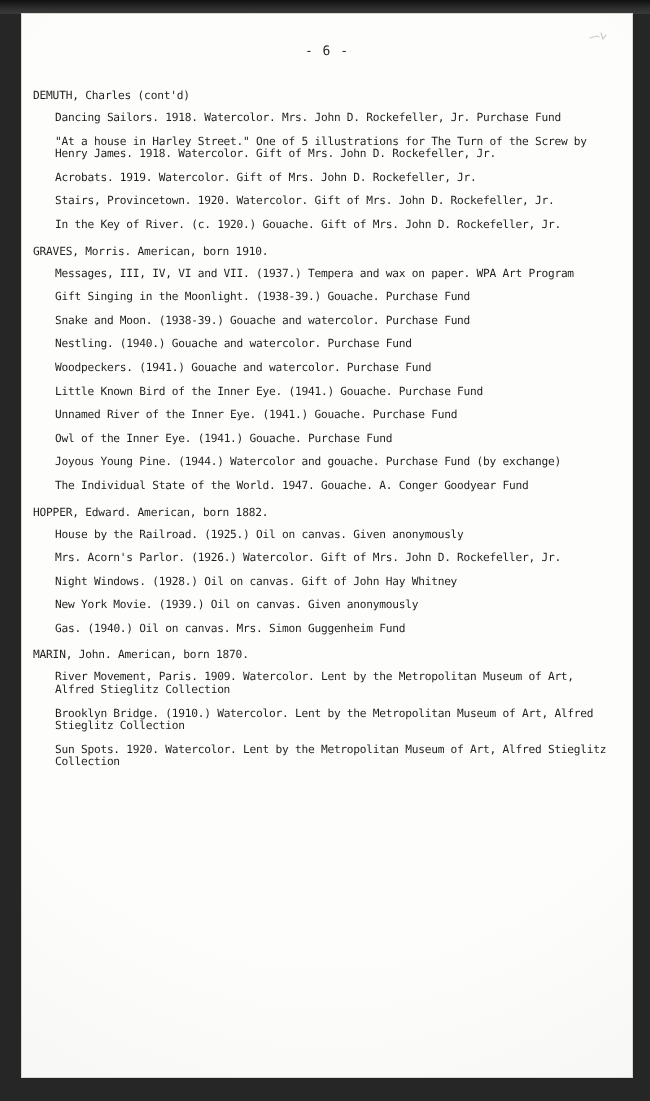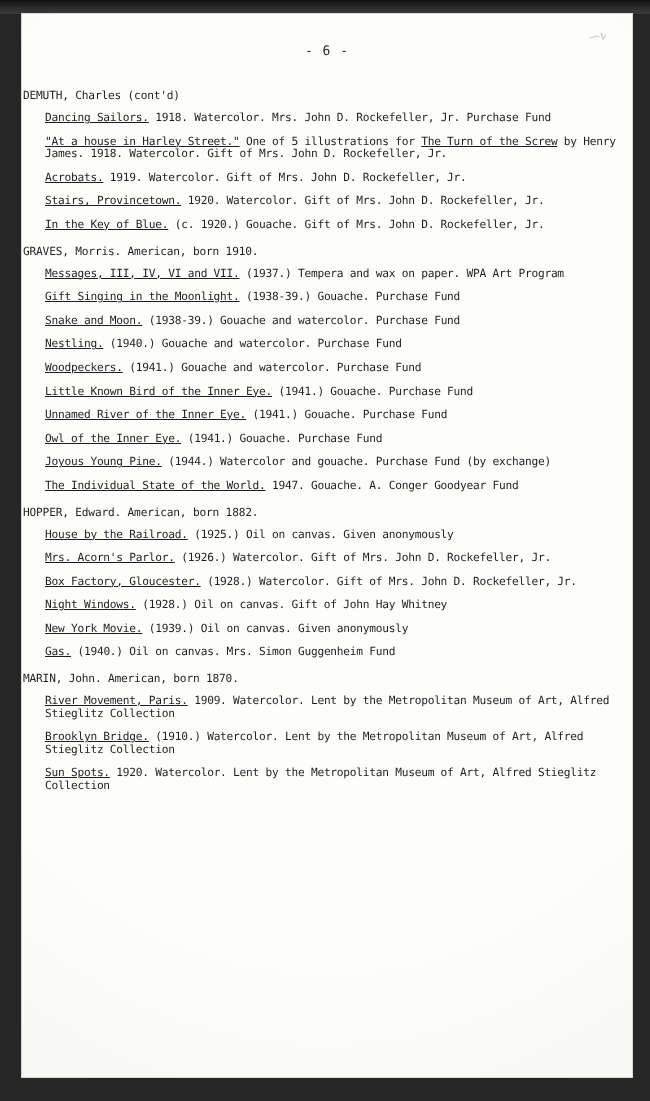--- a/index.html
+++ b/index.html
@@ -75,21 +75,21 @@
     right: 18px;
     top: 16px;
     width: 26px;
     height: 14px;
     z-index: 3;
     opacity: 0.30;
   }
 
   .body-block {
     margin-top: 30px;
-    padding-left: 1px;
+    padding-left: 11px;
     padding-right: 14px;
   }
 
   .artist-group {
     margin-bottom: 0;
   }
   .artist-heading {
     font-size: 11.2px;
     line-height: 13px;
     color: #1f1f1f;
@@ -111,21 +111,20 @@
     line-height: 12.6px;
     color: #1f1f1f;
     margin: 0 0 11px 0;
     letter-spacing: -0.25px;
     font-family: "DejaVu Sans Mono", "Liberation Mono", monospace;
     text-indent: 0;
   }
   .entry:last-child { margin-bottom: 0; }
 
   .entry .ttl {
-    text-decoration: underline;
     text-decoration-thickness: 1px;
     text-underline-offset: 1px;
   }
 
   
   .entry, .artist-heading, .page-number {
     text-rendering: geometricPrecision;
   }
 </style>
 </head>
@@ -146,21 +145,21 @@
 
       <div class="body-block">
 
         <div class="artist-group">
           <div class="artist-heading">DEMUTH, Charles (cont'd)</div>
           <div class="entries">
             <p class="entry"><span class="ttl">Dancing Sailors.</span><span> 1918.  Watercolor.  Mrs. John D. Rockefeller, Jr. Purchase Fund</span></p>
             <p class="entry"><span class="ttl">"At a house in Harley Street."</span><span>  One of 5 illustrations for </span><span class="ttl">The Turn of the Screw</span><span> by Henry James.  1918.  Watercolor.  Gift of Mrs. John D. Rockefeller, Jr.</span></p>
             <p class="entry"><span class="ttl">Acrobats.</span><span>  1919.  Watercolor.  Gift of Mrs. John D. Rockefeller, Jr.</span></p>
             <p class="entry"><span class="ttl">Stairs, Provincetown.</span><span>  1920.  Watercolor.  Gift of Mrs. John D. Rockefeller, Jr.</span></p>
-            <p class="entry"><span class="ttl">In the Key of Blue.</span><span> (c. 1920.)  Gouache.  Gift of Mrs. John D. Rockefeller, Jr.</span></p>
+            <p class="entry"><span class="ttl">In the Key of River.</span><span> (c. 1920.)  Gouache.  Gift of Mrs. John D. Rockefeller, Jr.</span></p>
           </div>
         </div>
 
         <div class="group-gap"></div>
 
         <div class="artist-group">
           <div class="artist-heading">GRAVES, Morris.  American, born 1910.</div>
           <div class="entries">
             <p class="entry"><span class="ttl">Messages, III, IV, VI and VII.</span><span>  (1937.)  Tempera and wax on paper.  WPA Art Program</span></p>
             <p class="entry"><span class="ttl">Gift Singing in the Moonlight.</span><span>  (1938-39.)  Gouache.  Purchase Fund</span></p>
@@ -175,21 +174,20 @@
           </div>
         </div>
 
         <div class="group-gap"></div>
 
         <div class="artist-group">
           <div class="artist-heading">HOPPER, Edward.  American, born 1882.</div>
           <div class="entries">
             <p class="entry"><span class="ttl">House by the Railroad.</span><span>  (1925.)  Oil on canvas.  Given anonymously</span></p>
             <p class="entry"><span class="ttl">Mrs. Acorn's Parlor.</span><span>  (1926.)  Watercolor.  Gift of Mrs. John D. Rockefeller, Jr.</span></p>
-            <p class="entry"><span class="ttl">Box Factory, Gloucester.</span><span>  (1928.)  Watercolor.  Gift of Mrs. John D. Rockefeller, Jr.</span></p>
             <p class="entry"><span class="ttl">Night Windows.</span><span>  (1928.)  Oil on canvas.  Gift of John Hay Whitney</span></p>
             <p class="entry"><span class="ttl">New York Movie.</span><span>  (1939.)  Oil on canvas.  Given anonymously</span></p>
             <p class="entry"><span class="ttl">Gas.</span><span>  (1940.)  Oil on canvas.  Mrs. Simon Guggenheim Fund</span></p>
           </div>
         </div>
 
         <div class="group-gap"></div>
 
         <div class="artist-group">
           <div class="artist-heading">MARIN, John.  American, born 1870.</div>

